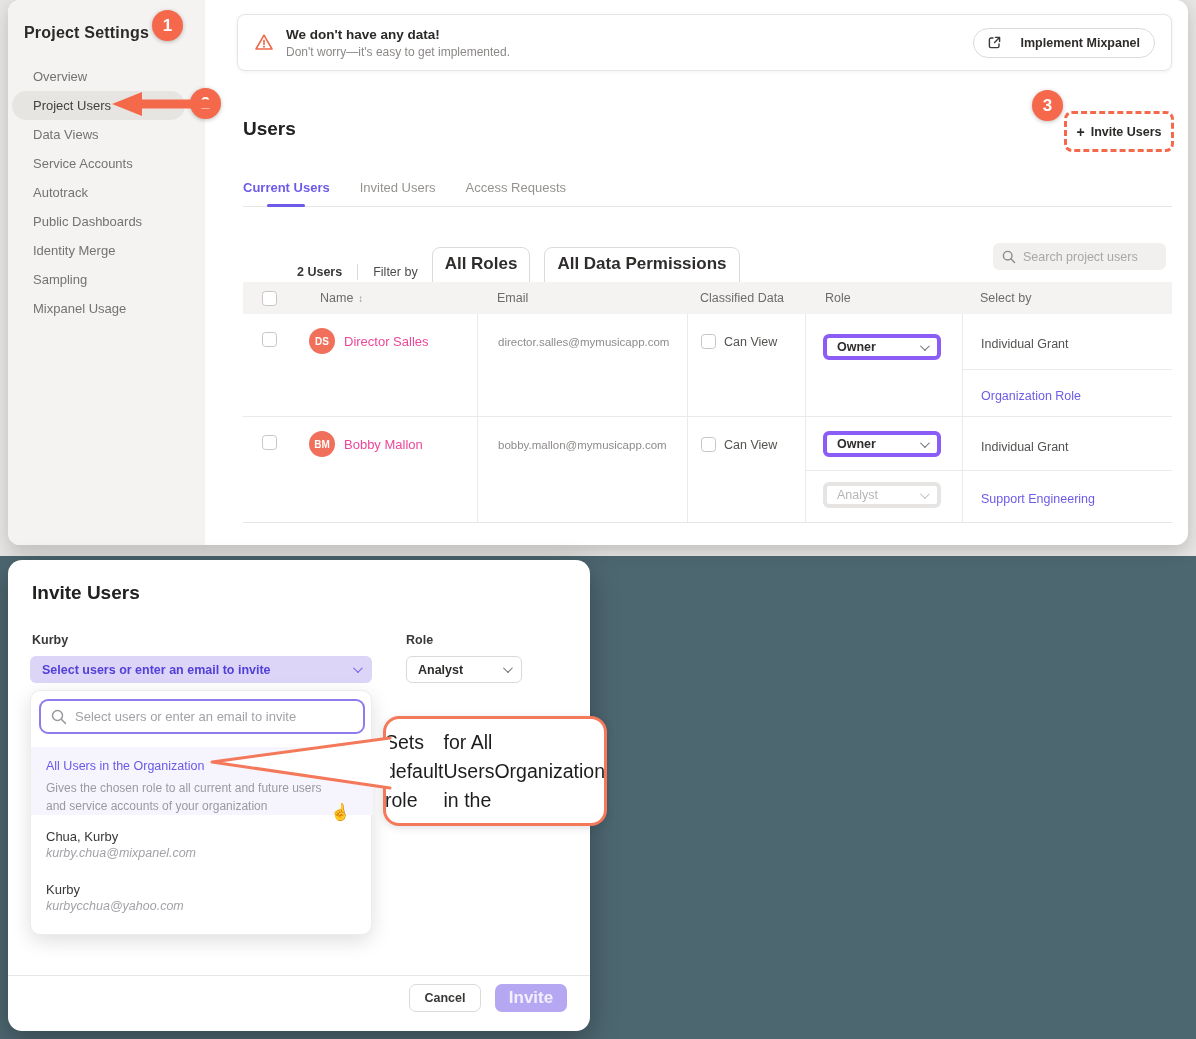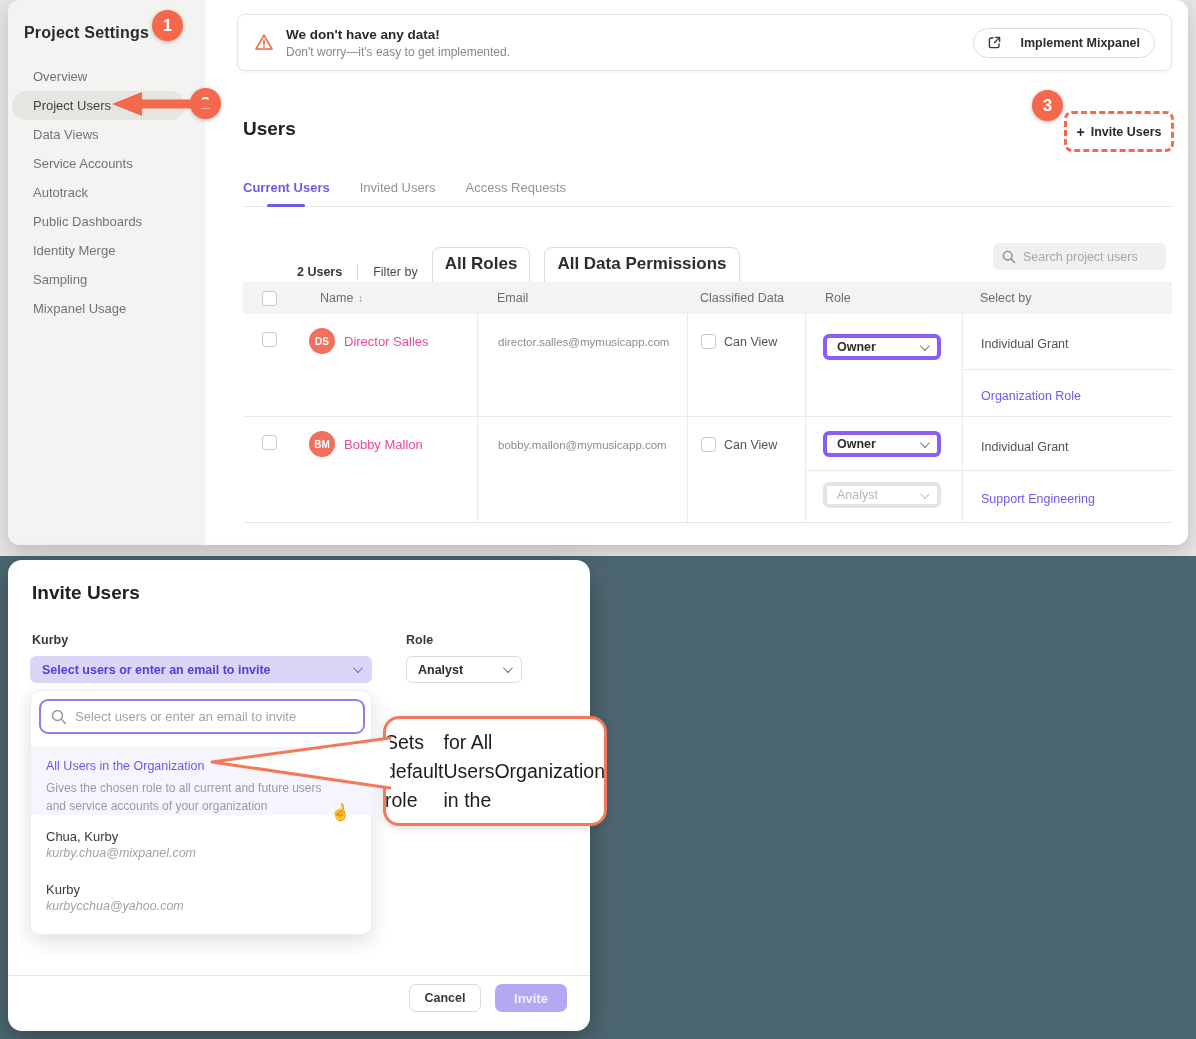--- a/index.html
+++ b/index.html
@@ -198,21 +198,21 @@
 
   .dialog-footer-line { position:absolute; left:0; top:415px; width:582px; height:1px; background:#e8e6e4; }
   .btn-cancel {
     position:absolute; left:401px; top:424px; width:72px; height:28px;
     background:#fff; border:1px solid #dcdad8; border-radius:7px;
     font-size:12.5px; font-weight:bold; color:#3a3836;
     display:flex; align-items:center; justify-content:center; cursor:pointer;
   }
   .btn-invite {
     position:absolute; left:487px; top:424px; width:72px; height:28px;
-    background:#b5a7f1; border-radius:7px; font-size:13px; font-weight:bold; color:#f3f0fd;
+    background:#b5a7f1; border-radius:7px; font-size:17px; font-weight:bold; color:#f3f0fd;
     display:flex; align-items:center; justify-content:center; cursor:pointer;
   }
 
   
   .callout {
     position:absolute; left:383px; top:716px; width:224px; height:110px;
     background:#fff; border:3px solid #f3795a; border-radius:16px;
     display:flex; align-items:center; justify-content:center;
     z-index:4; box-shadow:0 2px 8px rgba(0,0,0,.12);
   }

